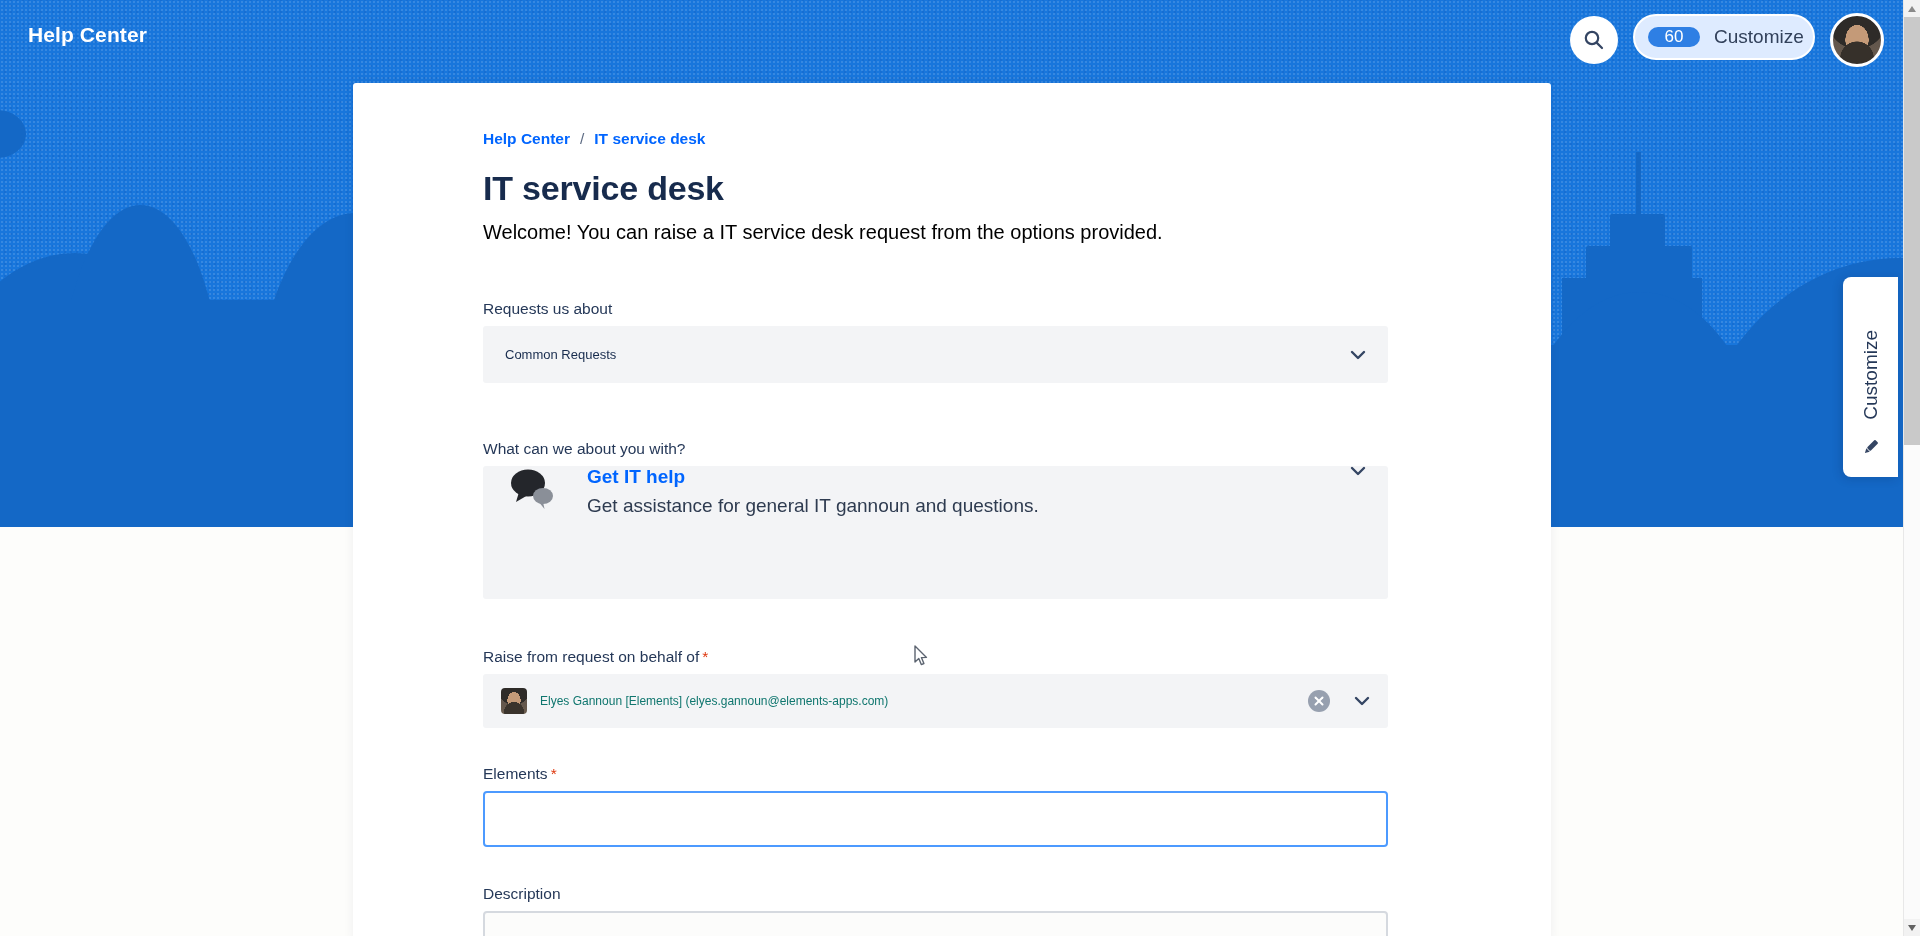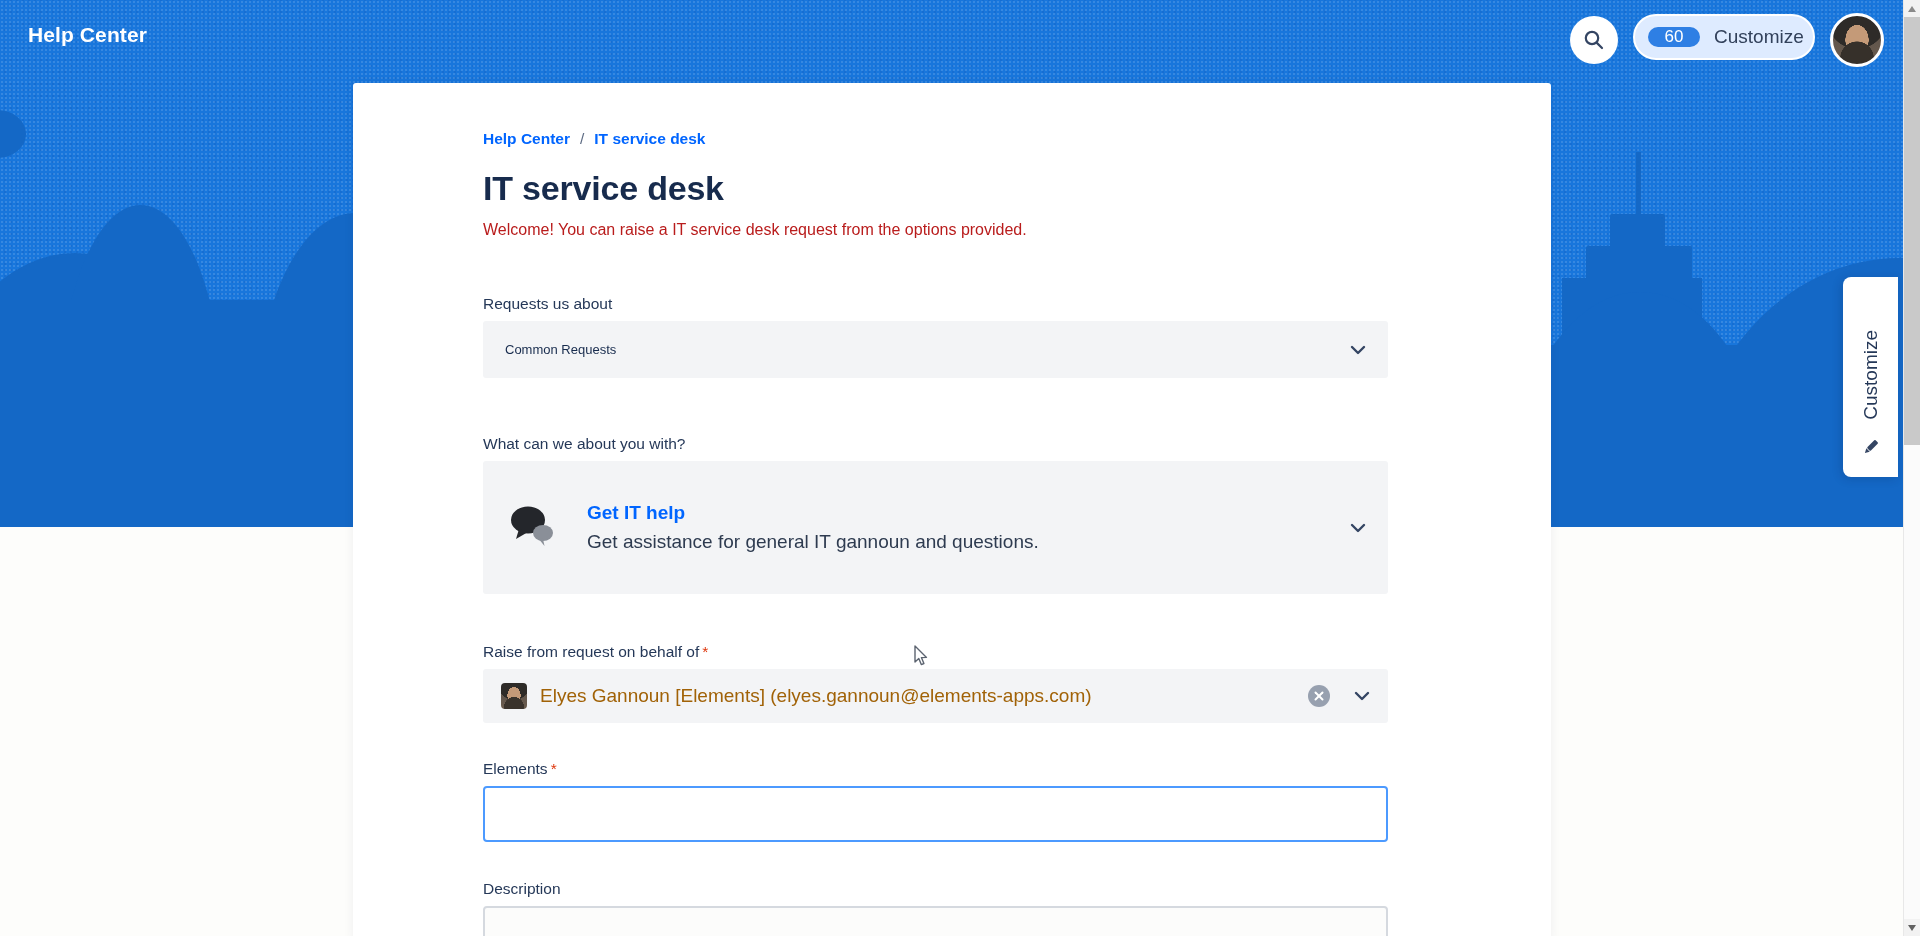--- a/index.html
+++ b/index.html
@@ -42,56 +42,56 @@
     background:#FFFFFF; border-radius:3px 3px 0 0;
     box-shadow:0 0 12px rgba(9,30,66,0.06);
   }
   .card-inner { padding:47px 163px 0 130px; }
 
   .breadcrumb { display:flex; align-items:center; gap:10px; font-size:15.5px; margin-bottom:21px; }
   .breadcrumb a { color:#0065FF; text-decoration:none; font-weight:600; cursor:pointer; }
   .crumb-sep { color:#5E6C84; font-weight:400; }
 
   .page-title { font-size:34px; font-weight:700; color:#172B4D; letter-spacing:-0.2px; margin-bottom:13px; }
-  .page-intro { font-size:16px; color:#b91c1c; margin-bottom:56px; }
+  .page-intro { font-size:20px; color:#000000; margin-bottom:56px; }
 
   .field-label { font-size:15.5px; color:#253858; margin-bottom:8px; }
   .req { color:#DE350B; margin-left:3px; }
 
   .select-box {
     height:57px; border-radius:3px; background:#F3F4F6;
     display:flex; align-items:center; padding:0 22px;
     font-size:13px; color:#172B4D; cursor:pointer; margin-bottom:57px;
   }
   .select-box .grow { flex:1; }
 
   .option-panel {
     height:133px; border-radius:3px; background:#F3F4F6;
-    display:flex; align-items:center; padding:0 22px 0 24px;
+    display:flex; align-items:flex-start; padding:0 22px 0 24px;
     cursor:pointer; margin-bottom:49px;
   }
   .option-icon { width:50px; margin-right:30px; flex:none; }
   .option-text { flex:1; }
   .option-title { font-size:19px; font-weight:700; color:#0065FF; margin-bottom:7px; }
   .option-desc { font-size:19px; color:#2E3B50; }
 
   .behalf-field {
     height:54px; border-radius:3px; background:#F3F4F6;
     display:flex; align-items:center; padding:0 18px;
     cursor:pointer; margin-bottom:37px;
   }
   .mini-avatar {
     width:26px; height:26px; border-radius:4px; flex:none; margin-right:13px;
     background-image:
       radial-gradient(circle at 50% 92%, #3a332c 0 36%, transparent 37%),
       radial-gradient(ellipse 42% 54% at 50% 48%, #c49a78 0 60%, transparent 61%),
       radial-gradient(circle at 50% 4%, #2e2b28 0 56%, transparent 57%),
       linear-gradient(#59504a, #6b5c4e);
   }
-  .behalf-value { font-size:19px; color:#a16207; flex:1; }
+  .behalf-value { font-size:12px; color:#0f766e; flex:1; }
   .clear-btn { width:22px; height:22px; border-radius:50%; background:#97A0AF; display:flex; align-items:center; justify-content:center; margin-right:24px; cursor:pointer; flex:none; }
 
   .summary-input {
     width:100%; height:56px; border:2px solid #4C9AFF; border-radius:4px;
     background:#FFFFFF; font-size:19px; color:#172B4D; padding:0 14px;
     outline:none; font-family:"Liberation Sans",sans-serif; display:block; margin-bottom:38px;
   }
   .description-box {
     width:100%; height:70px; border:2px solid #D5D9DF; border-radius:4px;
     background:#FCFCFB;

